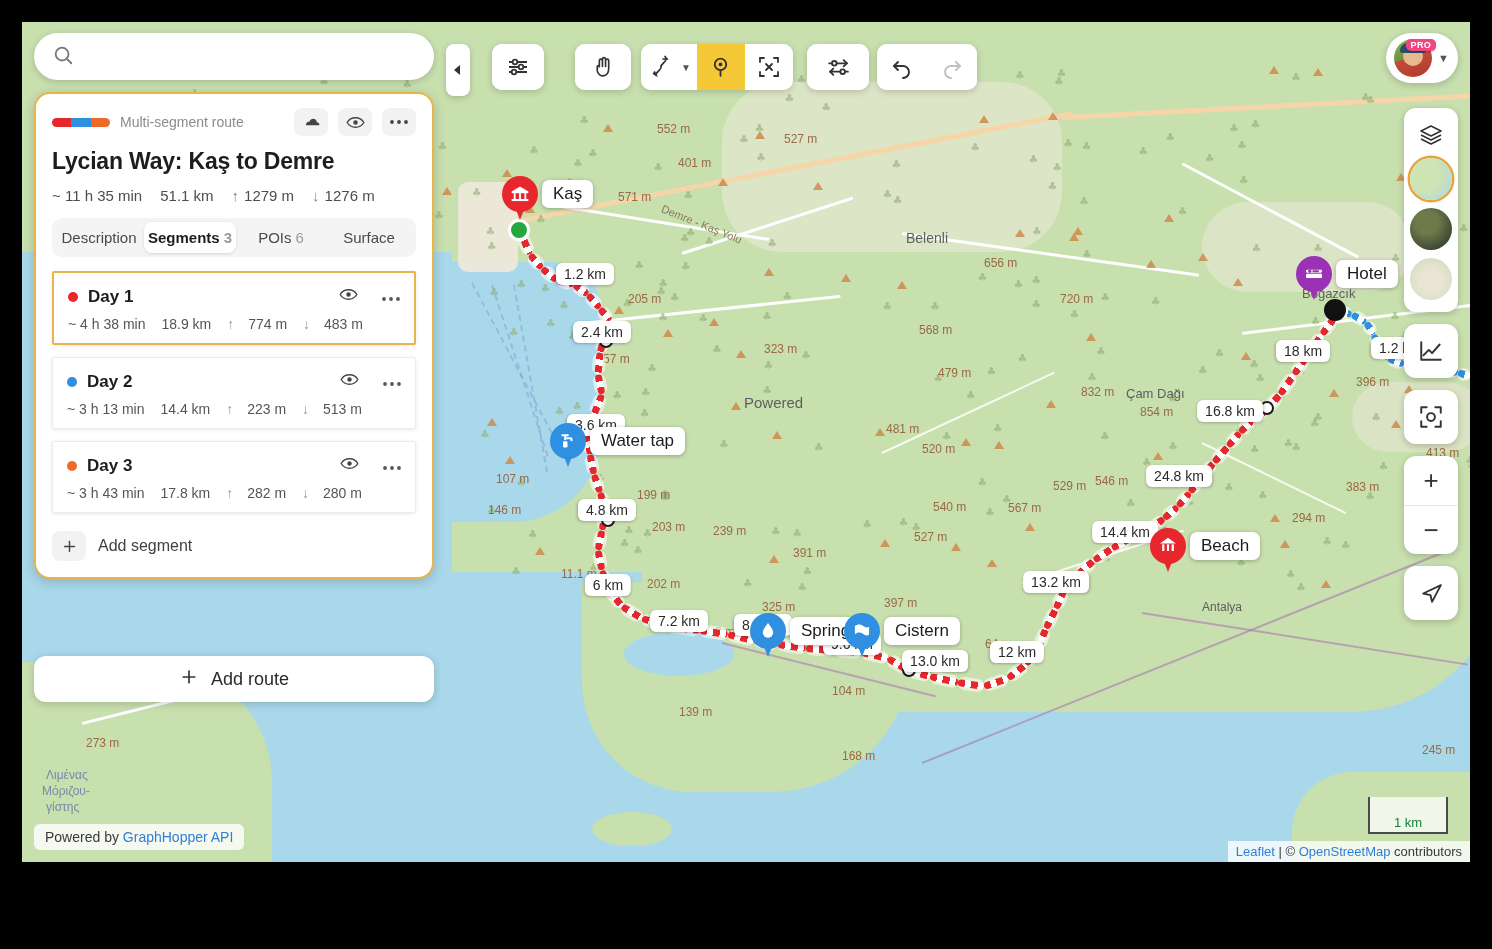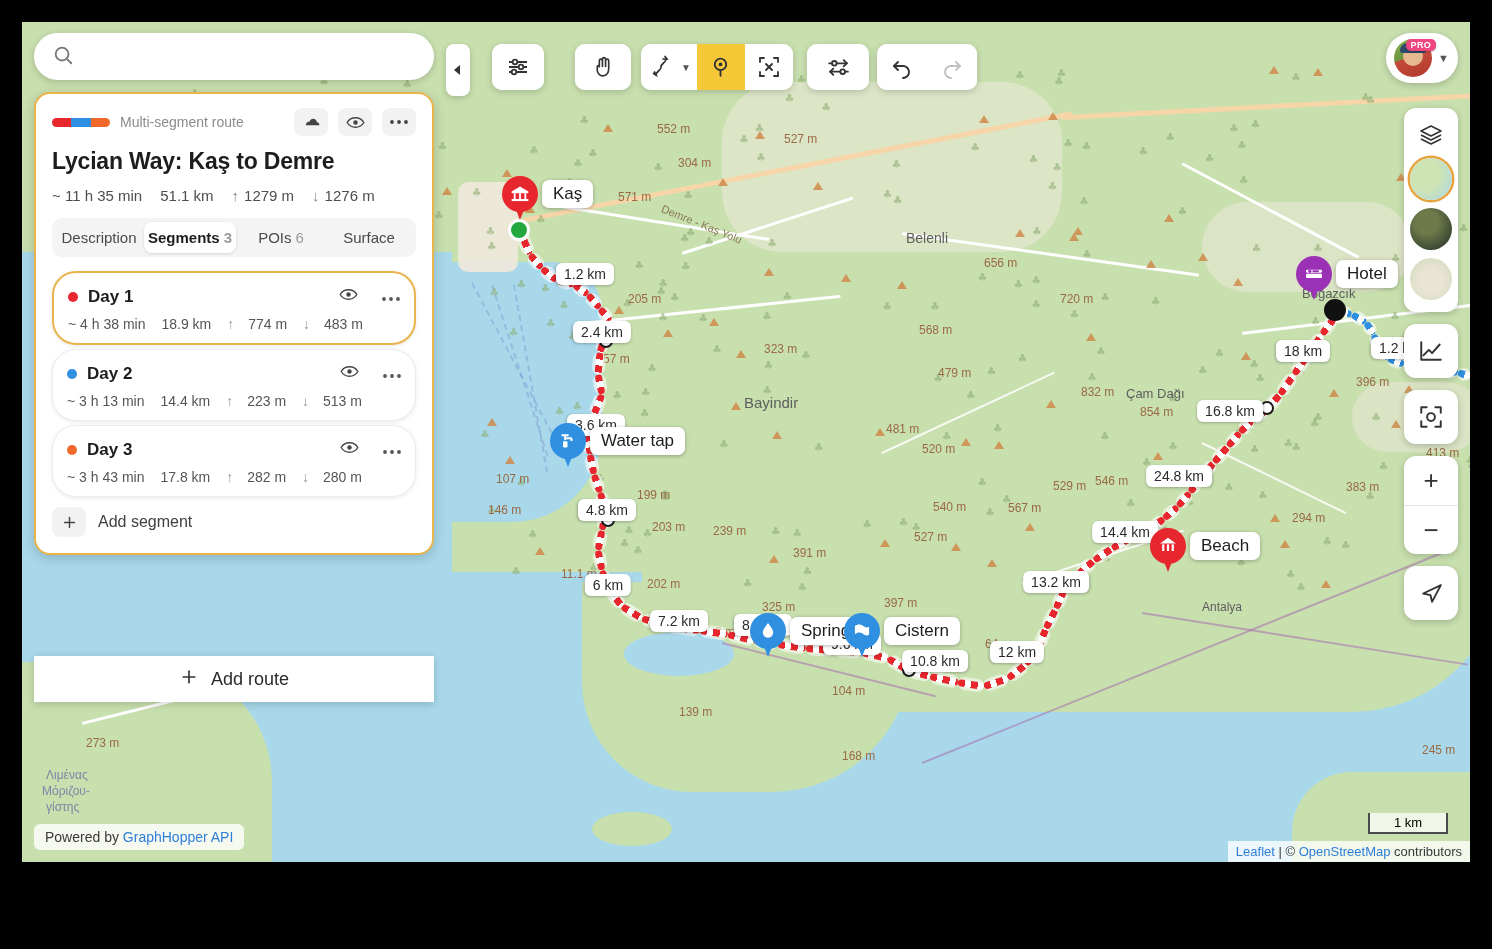--- a/index.html
+++ b/index.html
@@ -191,59 +191,59 @@
   }
   .tab {
     flex: 1; text-align:center; font-size:15px; color:#4a4a4a; padding: 7px 4px;
     border-radius: 8px; cursor:pointer; white-space:nowrap;
   }
   .tab .cnt { color:#9b9b9b; margin-left:4px; }
   .tab.active { background:#fff; font-weight:bold; color:#1d1d1d; box-shadow:0 1px 3px rgba(0,0,0,.12); }
 
   .seglist { margin-top: 14px; }
   .segcard {
-    background:#fff; border-radius: 24px; border:1px solid #ececec;
-    box-shadow: 0 1px 4px rgba(0,0,0,.09); padding: 12px 14px 11px; margin-bottom: 4px;
+    background:#fff; border-radius: 2px; border:1px solid #ececec;
+    box-shadow: 0 1px 4px rgba(0,0,0,.09); padding: 12px 14px 11px; margin-bottom: 12px;
   }
   .segcard.sel { border: 2px solid #e9b44c; }
   .segcard .top { display:flex; align-items:center; gap:10px; }
   .dot { width: 10px; height: 10px; border-radius:50%; }
   .segcard .name { font-size: 17px; font-weight: bold; color:#1d1d1d; flex:1; }
   .segcard .stats { margin-top: 8px; gap:16px; font-size:14px; color:#555; }
   .addseg { display:flex; align-items:center; gap:12px; padding: 6px 0 0; cursor:pointer; }
   .addbox {
     width: 34px; height: 30px; border-radius: 8px; background:#f2f2f2;
     display:flex; align-items:center; justify-content:center;
   }
   .addseg .lbl { font-size:16px; color:#404040; }
 
   .addroute {
     position: absolute; left: 12px; top: 634px; width: 400px; height: 46px;
-    background:#fff; border-radius: 0; box-shadow:0 2px 8px rgba(0,0,0,.18);
+    background:#fff; border-radius: 12px; box-shadow:0 2px 8px rgba(0,0,0,.18);
     display:flex; align-items:center; justify-content:center; gap:12px; cursor:pointer;
   }
   .addroute .lbl { font-size:18px; color:#2b2b2b; }
 
   .poweredby {
     position:absolute; left: 12px; bottom: 12px;
     background: rgba(255,255,255,.82); border-radius: 6px;
     padding: 5px 11px; font-size: 14px; color:#3a3a3a;
   }
   .poweredby a { color:#2f7fd8; text-decoration:none; }
   .attrib {
     position:absolute; right: 0; bottom: 0;
     background: rgba(255,255,255,.78); font-size: 13px; color:#3a3a3a;
     padding: 3px 8px;
   }
   .attrib a { color:#2f7fd8; text-decoration:none; }
   .scalebar {
     position:absolute; right: 22px; bottom: 28px;
     border: 2px solid #4a4a4a; border-top: none;
     background: rgba(255,255,255,.72);
-    font-size: 13px; color:#000000; padding: 2px 8px 2px; width: 80px; text-align:center;
+    font-size: 13px; color:#15803d; padding: 18px 8px 2px; width: 80px; text-align:center;
   }
 </style>
 </head>
 <body>
 
 <div id="app">
 
   <div id="map">
     <div class="land"></div>
 
@@ -551,21 +551,21 @@
         <div class="peak" style="left: 686.639px; top: 295.976px;"></div>
         <div class="peak" style="left: 790.629px; top: 159.514px;"></div>
         <div class="treeglyph" style="left: 1155.6px; top: 183.37px;">♣</div>
         <div class="treeglyph" style="left: 566.018px; top: 125.104px;">♣</div>
         <div class="treeglyph" style="left: 1031.93px; top: 53.478px;">♣</div>
       </div>
 
     <div id="labellayer">
         <div class="elevlabel" style="left: 635px; top: 100px;">552 m</div>
         <div class="elevlabel" style="left: 762px; top: 110px;">527 m</div>
-        <div class="elevlabel" style="left: 656px; top: 134px;">304 m</div>
+        <div class="elevlabel" style="left: 656px; top: 134px;">401 m</div>
         <div class="elevlabel" style="left: 596px; top: 168px;">571 m</div>
         <div class="elevlabel" style="left: 962px; top: 234px;">656 m</div>
         <div class="elevlabel" style="left: 1038px; top: 270px;">720 m</div>
         <div class="elevlabel" style="left: 897px; top: 301px;">568 m</div>
         <div class="elevlabel" style="left: 742px; top: 320px;">323 m</div>
         <div class="elevlabel" style="left: 606px; top: 270px;">205 m</div>
         <div class="elevlabel" style="left: 1059px; top: 363px;">832 m</div>
         <div class="elevlabel" style="left: 1118px; top: 383px;">854 m</div>
         <div class="elevlabel" style="left: 916px; top: 344px;">479 m</div>
         <div class="elevlabel" style="left: 864px; top: 400px;">481 m</div>
@@ -592,21 +592,21 @@
         <div class="elevlabel" style="left: 810px; top: 662px;">104 m</div>
         <div class="elevlabel" style="left: 657px; top: 683px;">139 m</div>
         <div class="elevlabel" style="left: 820px; top: 727px;">168 m</div>
         <div class="elevlabel" style="left: 64px; top: 714px;">273 m</div>
         <div class="elevlabel" style="left: 1400px; top: 721px;">245 m</div>
         <div class="elevlabel" style="left: 581px; top: 330px;">57 m</div>
         <div class="elevlabel" style="left: 963px; top: 615px;">64 m</div>
         <div class="elevlabel" style="left: 693px; top: 603px;">8 m</div>
         <div class="placelabel" style="left: 190px; top: 20px; font-size: 14px;">Yeniköy</div>
         <div class="placelabel" style="left: 884px; top: 208px; font-size: 14px;">Belenli</div>
-        <div class="placelabel" style="left: 722px; top: 372px; font-size: 15px;">Bayindir</div>
+        <div class="placelabel" style="left: 722px; top: 372px; font-size: 15px;">Powered</div>
         <div class="placelabel" style="left: 1280px; top: 264px; font-size: 13px;">Boğazcık</div>
         <div class="placelabel" style="left: 1180px; top: 578px; font-size: 12px;">Antalya</div>
         <div class="placelabel" style="left: 1104px; top: 364px; font-size: 13px;">Çam Dağı</div>
         <div class="roadlabel" style="left: 640px; top: 180px; transform: rotate(22deg); transform-origin: 0px 50%;">Demre - Kaş Yolu</div>
         <div class="greeklabel" style="left: 24px; top: 746px;">Λιμένας</div>
         <div class="greeklabel" style="left: 20px; top: 762px;">Μόριζου-</div>
         <div class="greeklabel" style="left: 24px; top: 778px;">γίστης</div>
       </div>
 
     <div id="routelayer">
@@ -765,21 +765,21 @@
       </div>
     <div id="kmlayer">
         <div class="kmlabel" style="left: 563px; top: 252px;">1.2 km</div>
         <div class="kmlabel" style="left: 580px; top: 310px;">2.4 km</div>
         <div class="kmlabel" style="left: 574px; top: 403px;">3.6 km</div>
         <div class="kmlabel" style="left: 585px; top: 488px;">4.8 km</div>
         <div class="kmlabel" style="left: 586px; top: 563px;">6 km</div>
         <div class="kmlabel" style="left: 657px; top: 599px;">7.2 km</div>
         <div class="kmlabel" style="left: 741px; top: 603px;">8.4 km</div>
         <div class="kmlabel" style="left: 830px; top: 622px;">9.6 km</div>
-        <div class="kmlabel" style="left: 913px; top: 639px;">10.8 km</div>
+        <div class="kmlabel" style="left: 913px; top: 639px;">13.0 km</div>
         <div class="kmlabel" style="left: 995px; top: 630px;">12 km</div>
         <div class="kmlabel" style="left: 1034px; top: 560px;">13.2 km</div>
         <div class="kmlabel" style="left: 1103px; top: 510px;">14.4 km</div>
         <div class="kmlabel" style="left: 1157px; top: 454px;">24.8 km</div>
         <div class="kmlabel" style="left: 1208px; top: 389px;">16.8 km</div>
         <div class="kmlabel" style="left: 1281px; top: 329px;">18 km</div>
         <div class="kmlabel" style="left: 1378px; top: 326px;">1.2 km</div>
       </div>
     <div id="poilayer">
         <div class="pin" style="left: 498px; top: 200px; color: rgb(232, 38, 46);">

